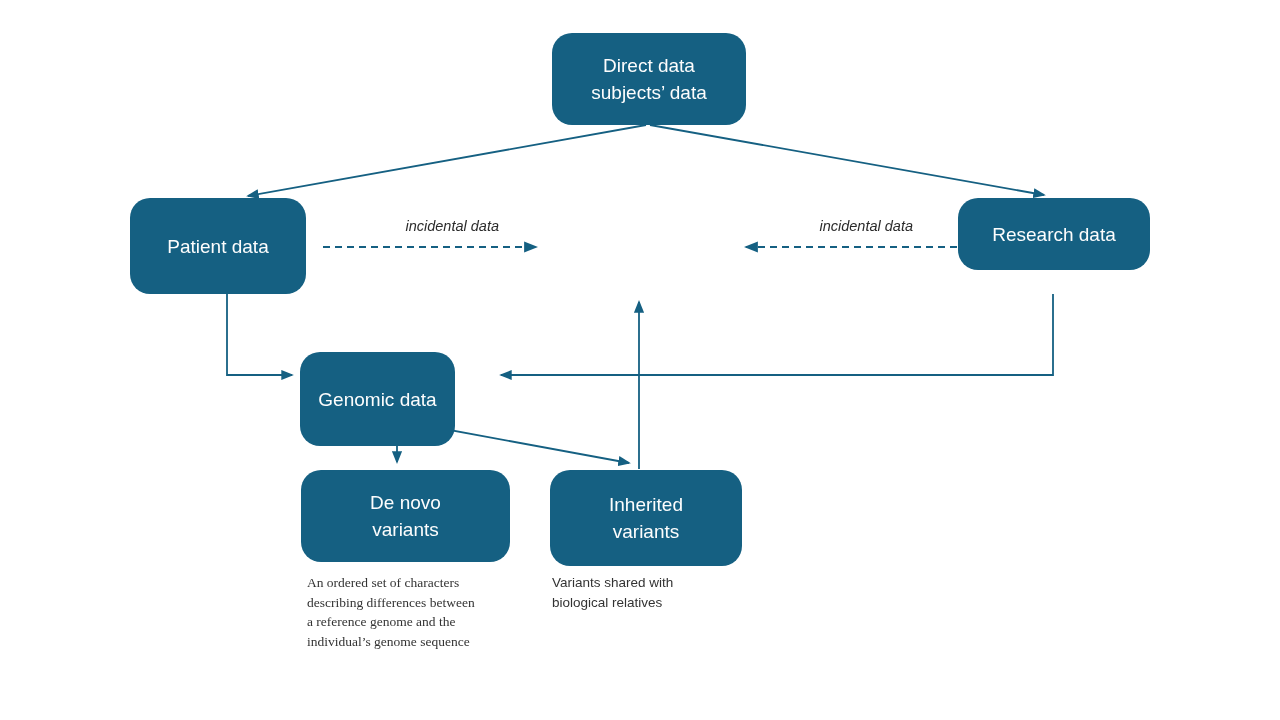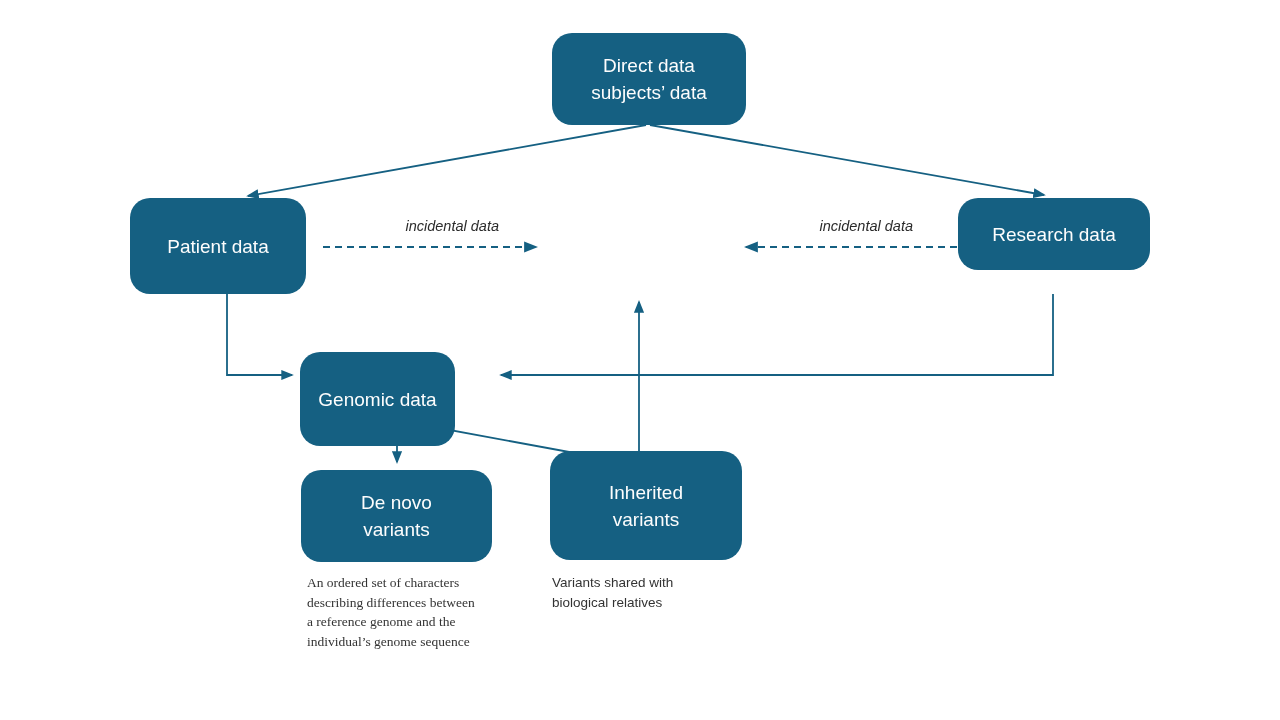--- a/index.html
+++ b/index.html
@@ -79,25 +79,25 @@
 
 
   <div class="node" style="left:958px;top:198px;width:192px;height:72px;">
     <span class="lbl">Research data</span>
   </div>
 
   <div class="node" style="left:300px;top:328px;width:155px;height:94px;margin-top:24px;">
     <span class="lbl">Genomic data</span>
   </div>
 
-  <div class="node" style="left:301px;top:470px;width:191px;height:92px;">
+  <div class="node" style="left:301px;top:470px;width:209px;height:92px;">
     <span class="lbl w110">De novo variants</span>
   </div>
 
-  <div class="node" style="left:550px;top:451px;width:192px;height:109px;">
+  <div class="node" style="left:550px;top:470px;width:192px;height:96px;">
     <span class="lbl w122">Inherited variants</span>
   </div>
 
   <div class="edge-label" style="left:339px;top:218px;">incidental data</div>
 
   <div class="edge-label" style="left:753px;top:218px;">incidental data</div>
 
   <div class="desc denovo">An ordered set of characters describing differences between a reference genome and the individual’s genome sequence</div>
 
   <div class="desc inherited">Variants shared with biological relatives</div>

